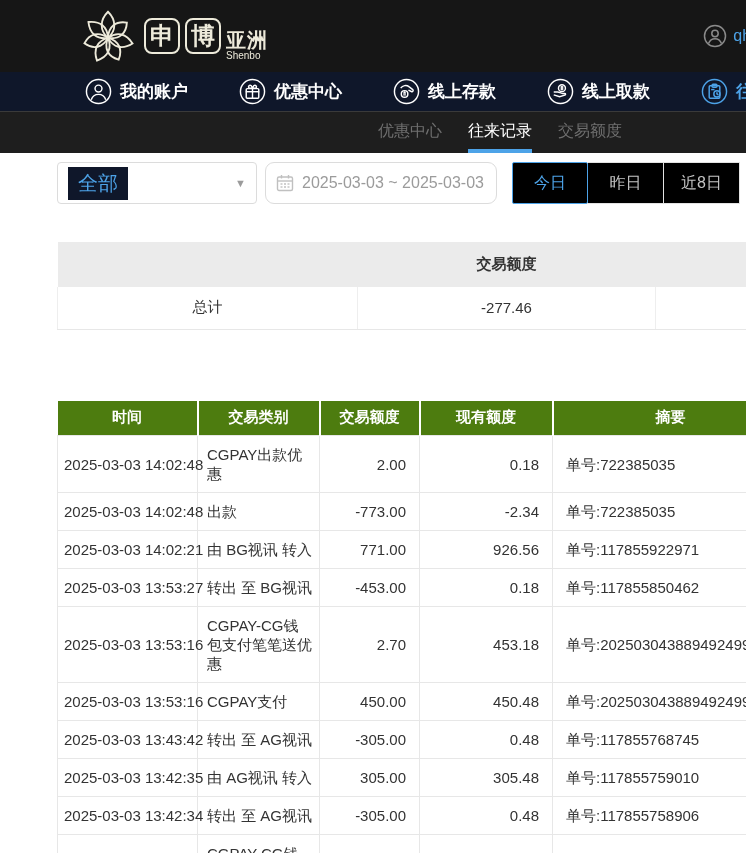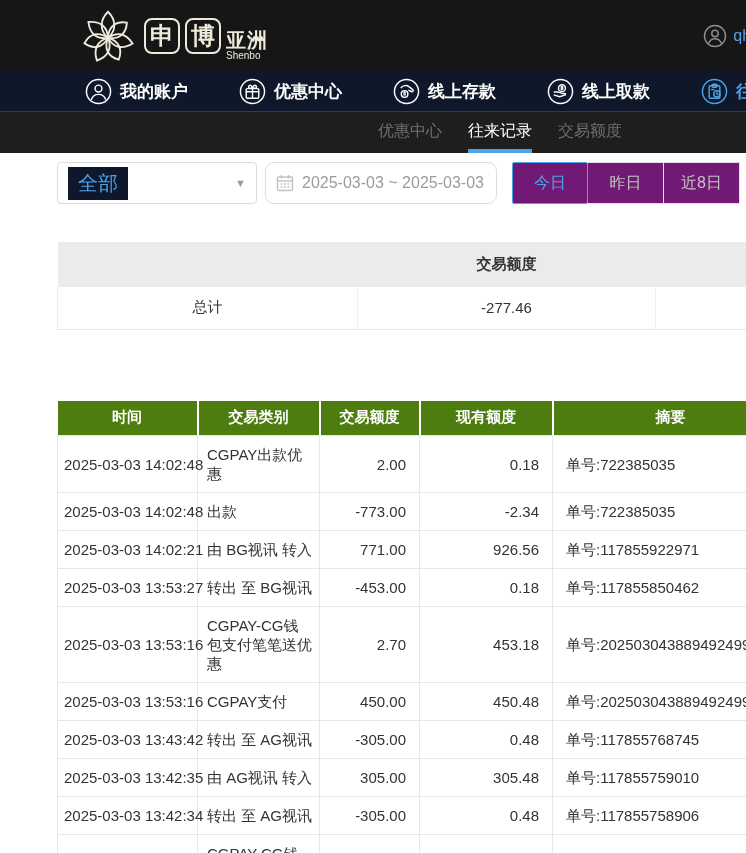--- a/index.html
+++ b/index.html
@@ -37,21 +37,21 @@
   .filters { display:flex; align-items:center; margin:9px 0 0 57px; height:42px; }
   .select-box { width:200px; height:42px; border:1px solid #dcdcdc; border-radius:4px; display:flex;
                 align-items:center; padding:0 10px; cursor:pointer; background:#fff; }
   .select-chip { background:#0f172a; color:#4da3e8; font-size:20px; padding:3px 10px; }
   .caret { margin-left:auto; color:#9b9b9b; font-size:11px; }
   .date-box { width:232px; height:42px; border:1px solid #dcdcdc; border-radius:9px; display:flex;
               align-items:center; padding:0 10px; margin-left:8px; cursor:pointer; background:#fff; }
   .date-box svg { width:18px; height:18px; margin-right:8px; }
   .date-text { color:#9b9b9b; font-size:16px; white-space:nowrap; }
   .quick-group { display:flex; margin-left:15px; height:42px; }
-  .qbtn { width:76px; height:42px; background:#701a75; font-size:16px; display:flex; align-items:center; justify-content:center;
+  .qbtn { width:76px; height:42px; background:#000000; font-size:16px; display:flex; align-items:center; justify-content:center;
           cursor:pointer; border:1px solid #e2e2e2; border-left:none; color:#c3c3c3; }
   .qbtn:first-child { border-left:1px solid #e2e2e2; }
   .qbtn.active { border:1px solid #4da3e8; color:#4da3e8; border-radius:2px; position:relative; z-index:2; }
 
   
   .summary-wrap { margin:38px 0 0 57px; }
   table { border-collapse:collapse; table-layout:fixed; }
   .summary-table { width:900px; }
   .summary-table th { background:#ebebeb; height:45px; font-size:15px; color:#333; font-weight:600; text-align:center; }
   .summary-table td { height:42px; text-align:center; font-size:15px; color:#333;

